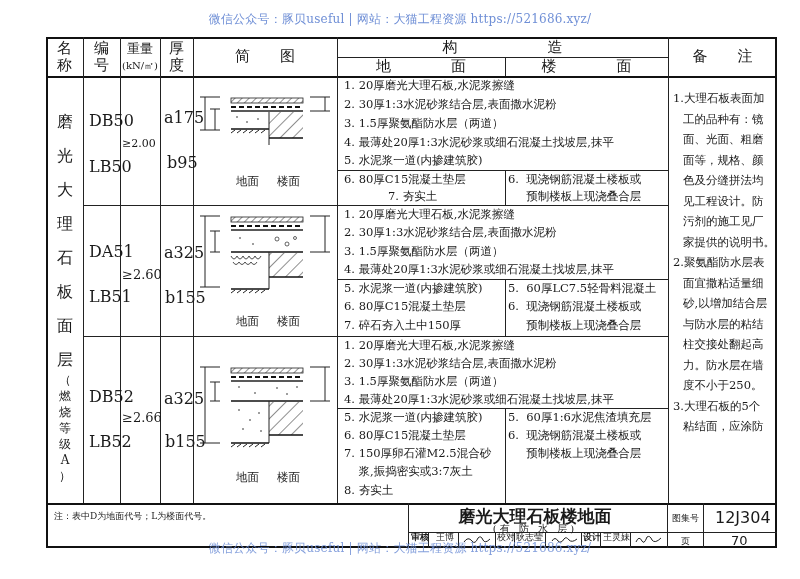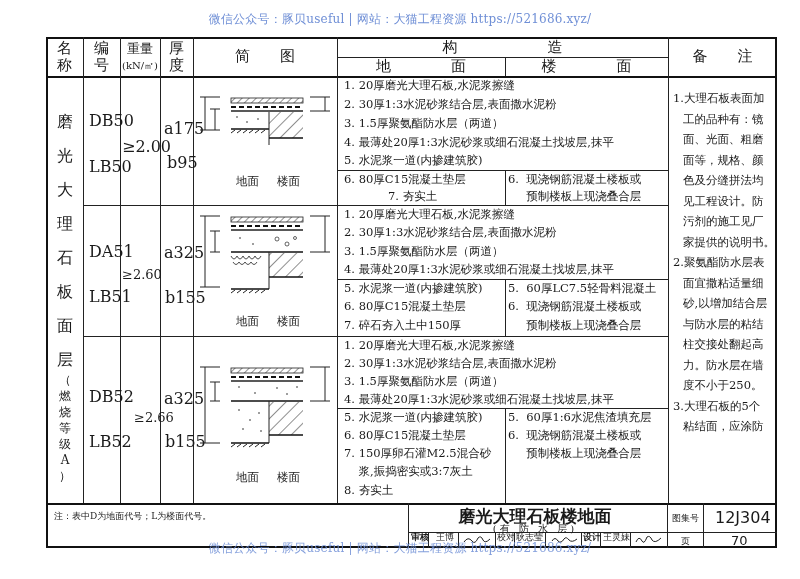--- a/index.html
+++ b/index.html
@@ -90,22 +90,22 @@
   <div>烧</div>
   <div>等</div>
   <div>级</div>
   <div>A</div>
   <div>）</div>
 </div>
 
 <div>
   <div class="code" style="left:89px;top:111px;">DB50</div>
   <div class="code" style="left:89px;top:157px;">LB50</div>
-  <div class="code" style="left:122px;top:137px;font-size:16px;">≥2.00</div>
-  <div class="code" style="left:164px;top:119px;">a175</div>
+  <div class="code" style="left:122px;top:137px;font-size:11px;">≥2.00</div>
+  <div class="code" style="left:164px;top:108px;">a175</div>
   <div class="code" style="left:167px;top:153px;">b95</div>
 
   <svg class="abs" style="left:195px;top:95px;" width="140" height="70" viewBox="0 0 140 70">
     <defs>
       <pattern id="hatch" width="5" height="5" patternUnits="userSpaceOnUse" patternTransform="rotate(45)">
         <line x1="0" y1="0" x2="0" y2="5" stroke="#222" stroke-width="1"></line>
       </pattern>
       <pattern id="hatchwide" width="9" height="9" patternUnits="userSpaceOnUse" patternTransform="rotate(45)">
         <line x1="0" y1="0" x2="0" y2="9" stroke="#222" stroke-width="1"></line>
       </pattern>
@@ -190,21 +190,21 @@
   <div class="line" style="left:344px;top:297px;">6. 80厚C15混凝土垫层</div>
   <div class="line" style="left:344px;top:316px;">7. 碎石夯入土中150厚</div>
   <div class="line" style="left:508px;top:279px;white-space:pre;">5.  60厚LC7.5轻骨料混凝土</div>
   <div class="line" style="left:508px;top:297px;white-space:pre;">6.  现浇钢筋混凝土楼板或</div>
   <div class="line" style="left:508px;top:316px;white-space:pre;">     预制楼板上现浇叠合层</div>
 </div>
 
 <div>
   <div class="code" style="left:89px;top:387px;">DB52</div>
   <div class="code" style="left:89px;top:432px;">LB52</div>
-  <div class="code" style="left:122px;top:410px;font-size:13px;padding-left:12px;">≥2.66</div>
+  <div class="code" style="left:122px;top:410px;font-size:13px;">≥2.66</div>
   <div class="code" style="left:164px;top:389px;">a325</div>
   <div class="code" style="left:165px;top:432px;">b155</div>
 
   <svg class="abs" style="left:195px;top:365px;" width="140" height="90" viewBox="0 0 140 90">
     <line x1="5" y1="2" x2="25" y2="2" stroke="#222"></line>
       <line x1="10" y1="2" x2="10" y2="78" stroke="#222"></line>
     <line x1="5" y1="78" x2="25" y2="78" stroke="#222"></line>
     <line x1="15" y1="17" x2="25" y2="17" stroke="#222"></line>
       <line x1="20" y1="17" x2="20" y2="36" stroke="#222"></line>
     <line x1="15" y1="36" x2="25" y2="36" stroke="#222"></line>

